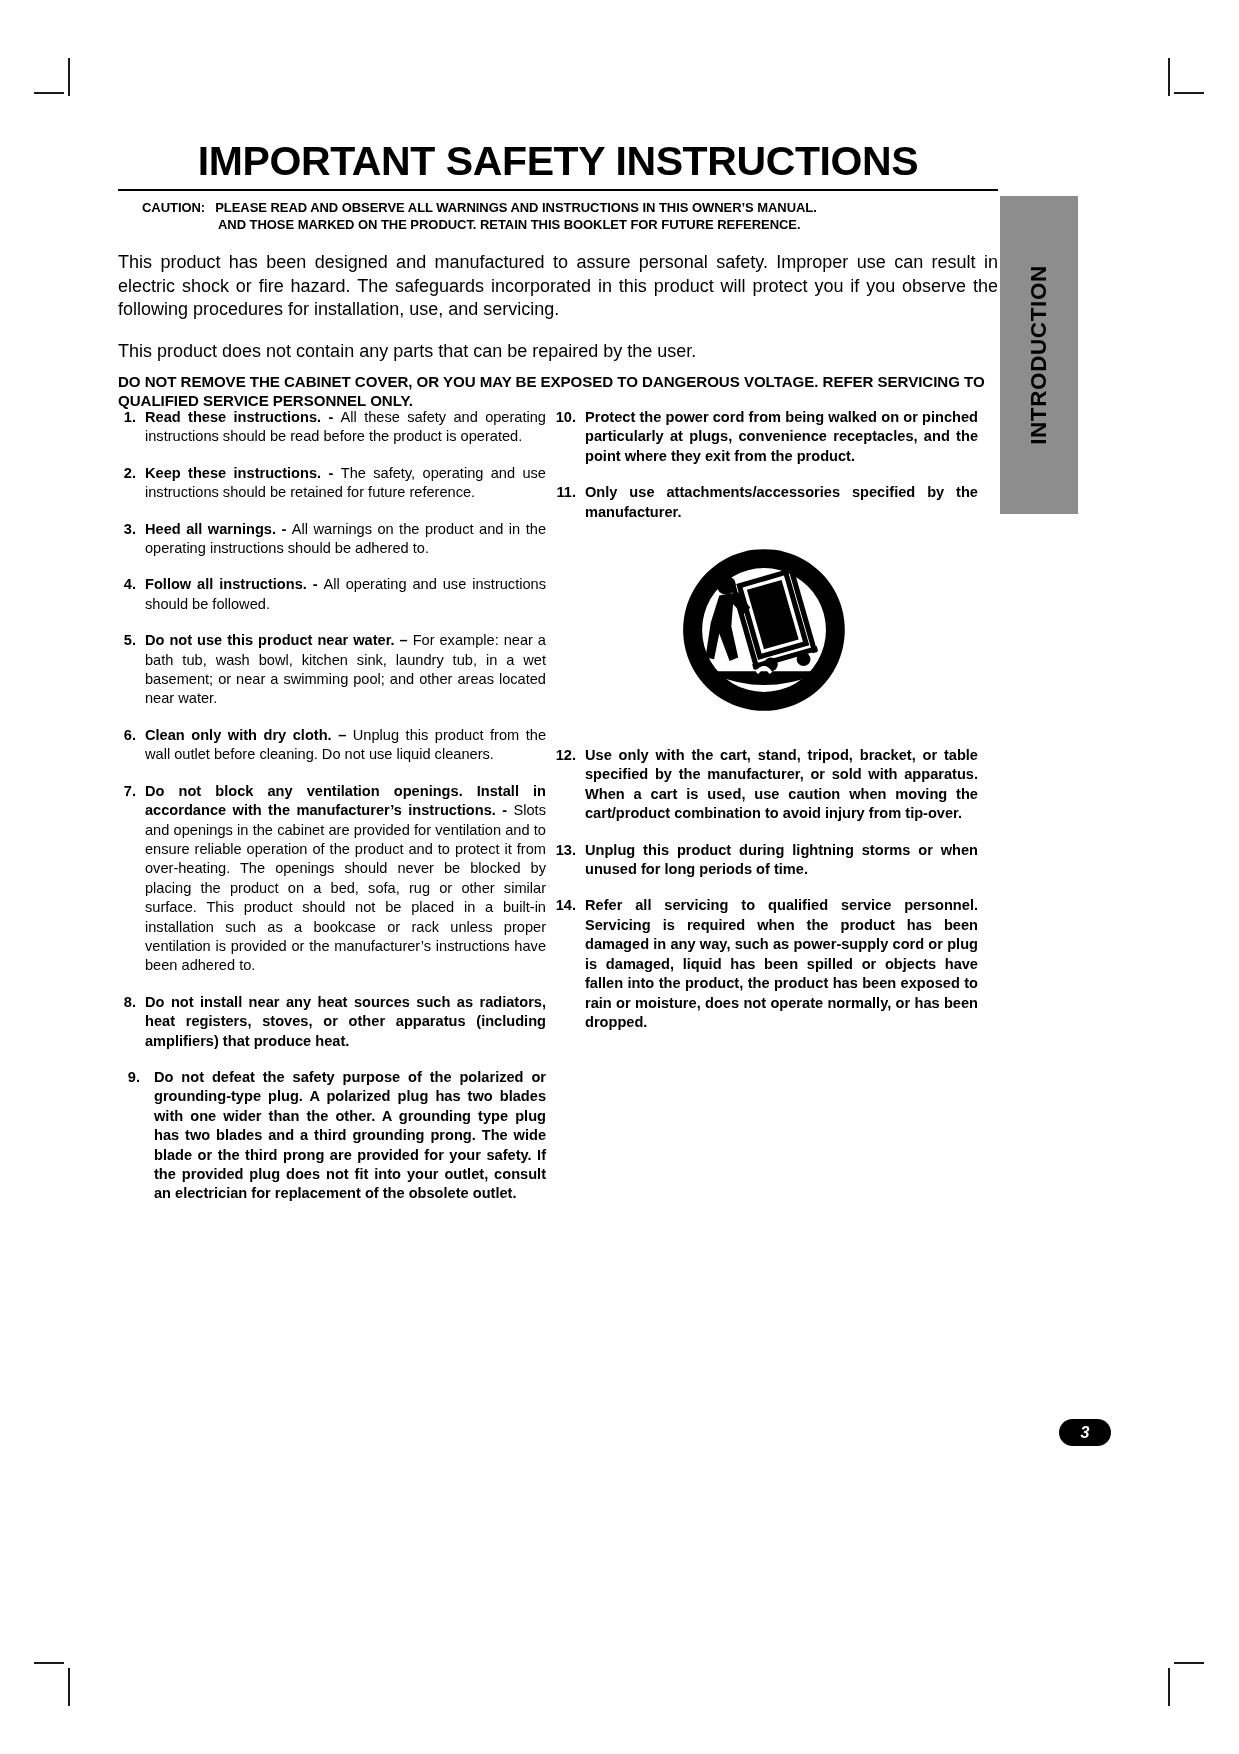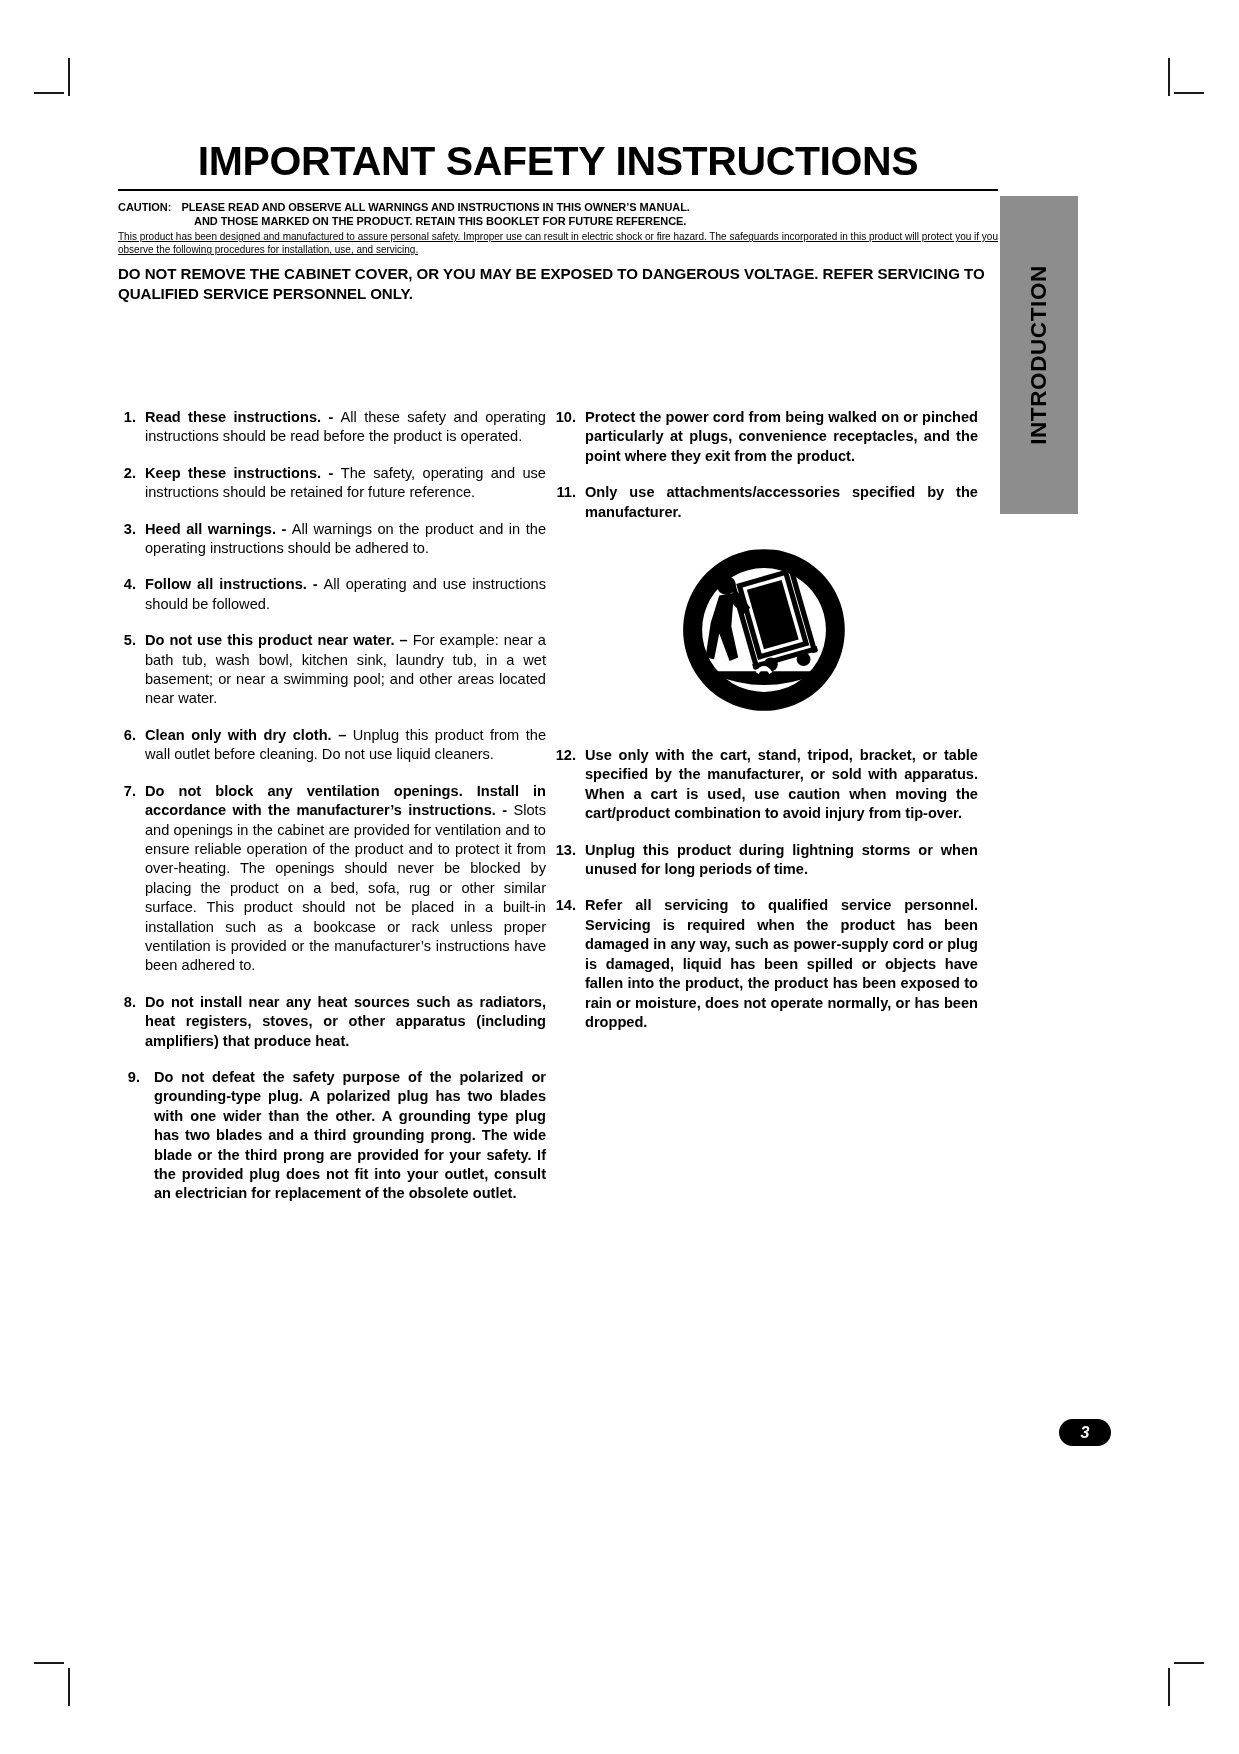--- a/index.html
+++ b/index.html
@@ -66,36 +66,36 @@
     line-height: 1.05;
   }
   .title-rule {
     border: 0;
     border-top: 2.5px solid #000;
     margin: 0 0 9px 0;
     width: 880px;
   }
 
   .caution-block {
-    font-size: 11px;
+    font-size: 13px;
     line-height: 1.28;
+    margin-left: 24px;
   }
   .caution-line {
     font-weight: bold;
     letter-spacing: -0.05px;
   }
   .caution-line .lbl { margin-right: 10px; }
   .caution-line.indent { padding-left: 76px; }
 
   .intro-para {
-    font-size: 10px;
+    font-size: 18px;
     line-height: 1.31;
     text-align: justify;
-    margin-top: 2px;
-    text-decoration: underline;
+    margin-top: 18px;
   }
 
   .warn-block {
     margin-top: 8px;
     font-size: 15.1px;
     font-weight: bold;
     line-height: 1.3;
     letter-spacing: -0.05px;
   }
 
@@ -182,20 +182,21 @@
   <div class="content">
     <h1 class="doc-title">IMPORTANT SAFETY INSTRUCTIONS</h1>
     <hr class="title-rule">
 
     <div class="caution-block">
       <div class="caution-line"><span class="lbl">CAUTION:</span><span>PLEASE READ AND OBSERVE ALL WARNINGS AND INSTRUCTIONS IN THIS OWNER’S MANUAL.</span></div>
       <div class="caution-line indent"><span>AND THOSE MARKED ON THE PRODUCT. RETAIN THIS BOOKLET FOR FUTURE REFERENCE.</span></div>
     </div>
 
     <div class="intro-para">This product has been designed and manufactured to assure personal safety. Improper use can result in electric shock or fire hazard. The safeguards incorporated in this product will protect you if you observe the following procedures for installation, use, and servicing.</div>
+    <div class="intro-para nojustify">This product does not contain any parts that can be repaired by the user.</div>
 
     <div class="warn-block">DO NOT REMOVE THE CABINET COVER, OR YOU MAY BE EXPOSED TO DANGEROUS VOLTAGE. REFER SERVICING TO QUALIFIED SERVICE PERSONNEL ONLY.</div>
   </div>
 
   <div class="columns">
     <div class="col col-left" id="col-left">
         <div class="item">
           <span class="num">1.</span>
           <span class="body"><b>Read these instructions.</b><b> - </b><span>All these safety and operating instructions should be read before the product is operated.</span></span>
         </div>

